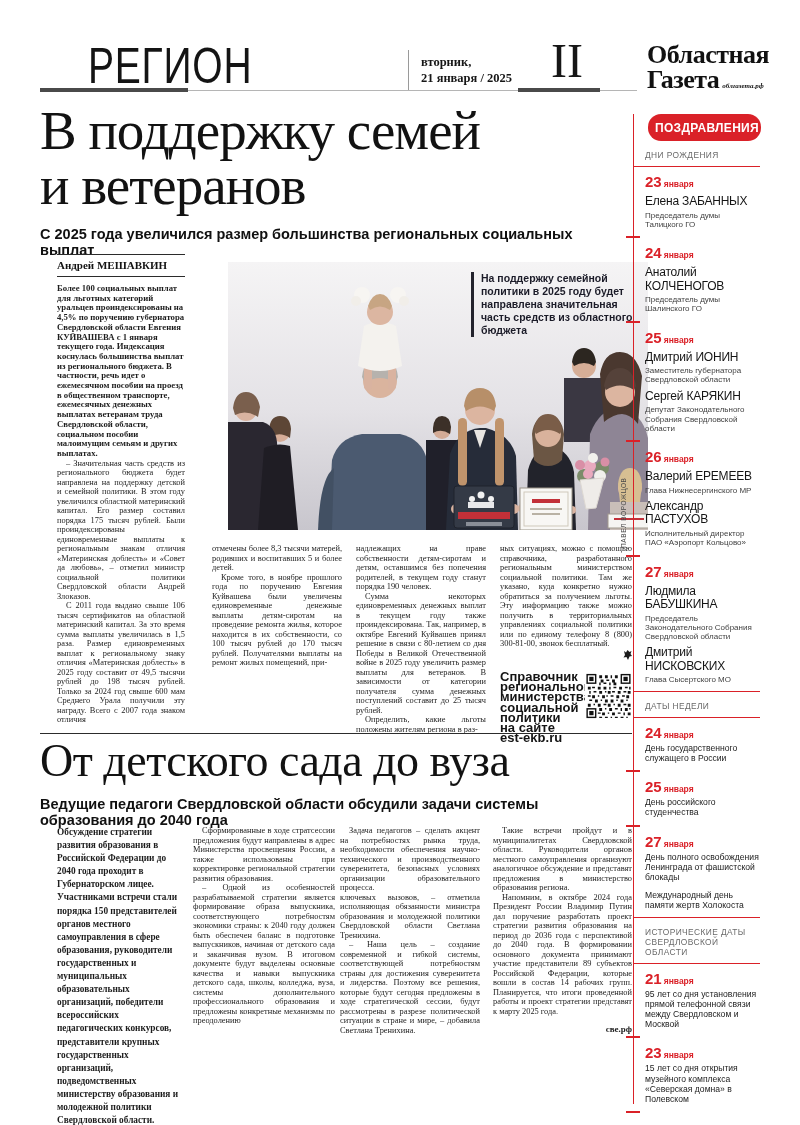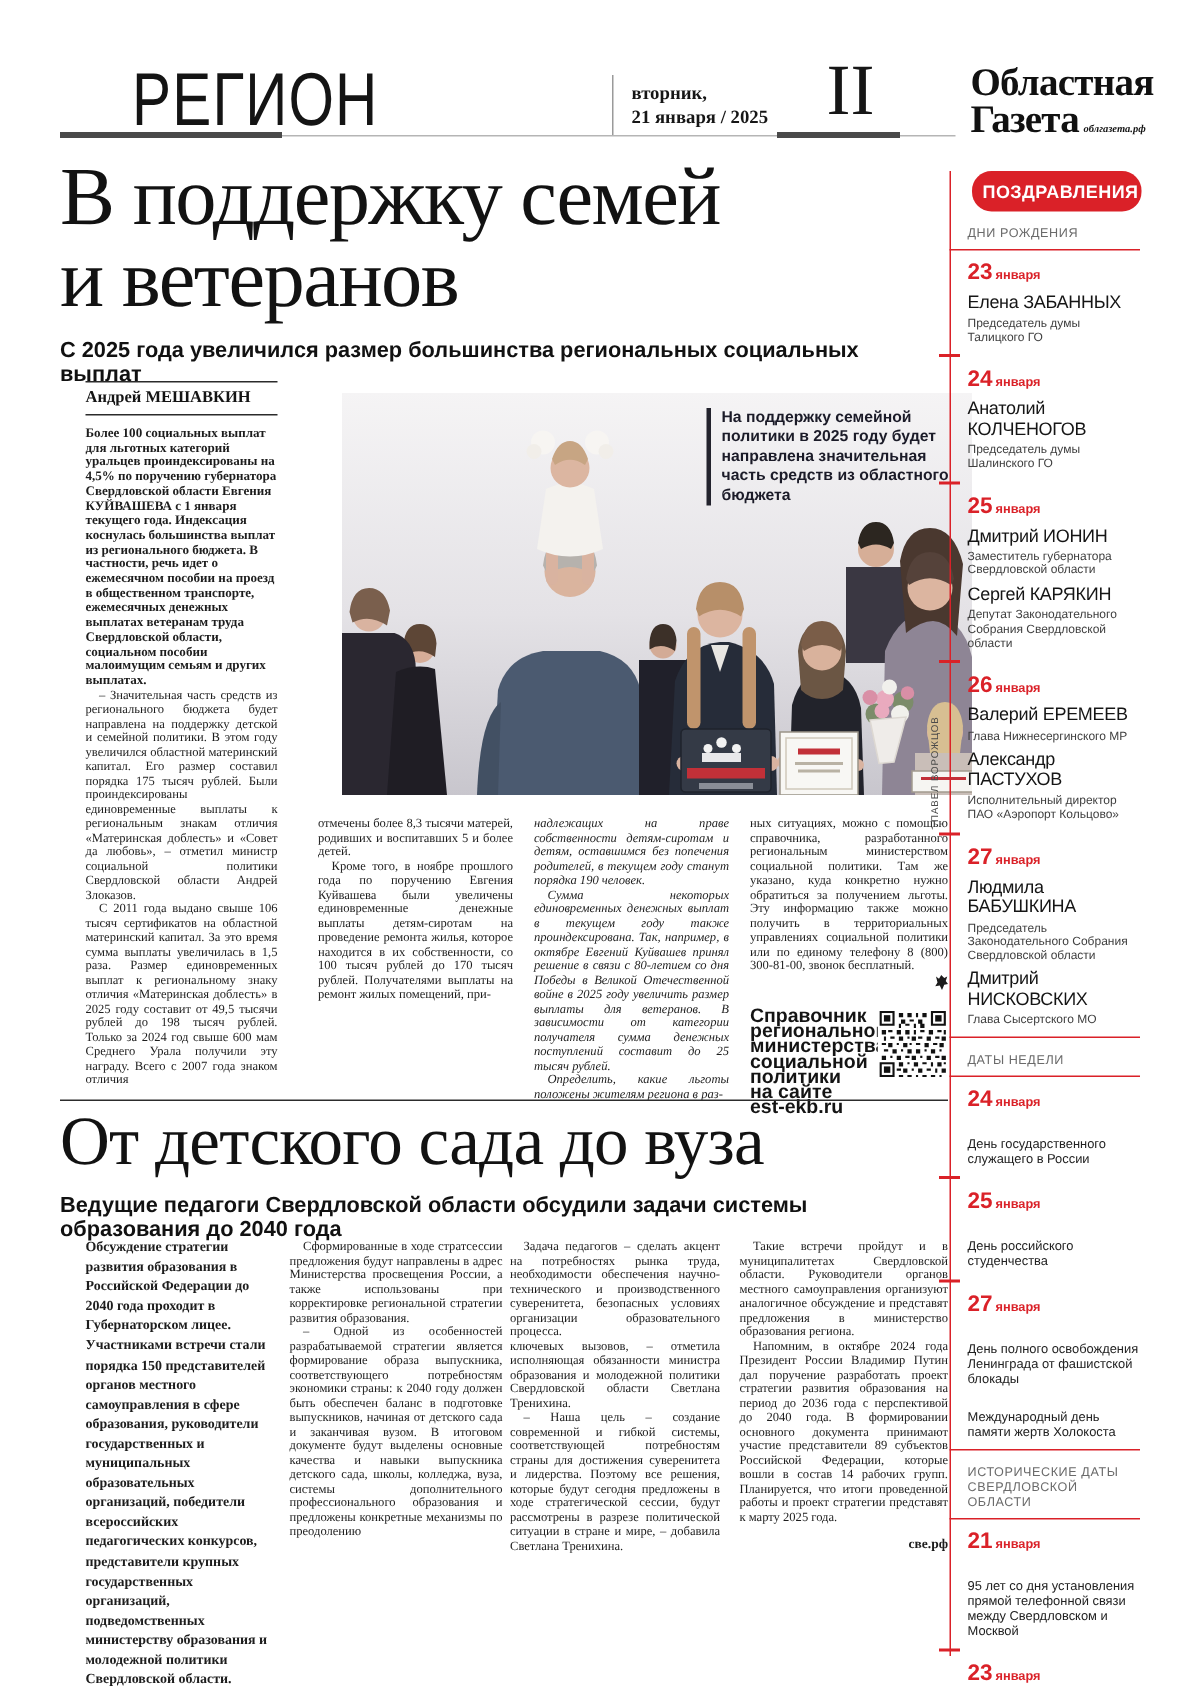--- a/index.html
+++ b/index.html
@@ -23,21 +23,21 @@
   .mh-rule .s1{left:0;width:148px;}
   .mh-rule .s2{left:478px;width:82px;}
 
   
   .a1-title{position:absolute;left:40px;top:103px;font-weight:400;font-size:55px;line-height:55px;
       letter-spacing:-1px;color:#121212;font-family:"Liberation Serif",serif;}
   .a1-sub{position:absolute;left:40px;top:226px;width:575px;font-weight:bold;font-size:14.5px;color:#111;}
   .col{position:absolute;font-size:8.4px;line-height:9.5px;text-align:justify;color:#1d1d1d;}
   .a1c1{left:57px;top:254px;width:128px;}
   .a1c2{left:212px;top:544px;width:130px;}
-  .a1c3{left:356px;top:544px;width:130px;font-style:italic;}
+  .a1c3{left:356px;top:544px;width:130px;}
   .a1c4{left:500px;top:544px;width:132px;}
   .author-rule{height:1px;background:#2b2b2b;}
   .author{font-weight:bold;font-size:11px;line-height:13px;padding:4px 0 4px;color:#141414;}
   .lead{font-weight:bold;font-size:8.7px;line-height:9.7px;margin-top:7px;text-align:left;}
   .body-p{margin:0;}
   .indent{text-indent:9px;}
   .endmark{display:block;text-align:right;margin-top:1px;}
   .qr-row{display:flex;gap:7px;margin-top:10px;align-items:flex-start;}
   .qr-caption{font-family:"Liberation Sans",sans-serif;font-weight:bold;font-size:13px;line-height:10.2px;
       width:78px;color:#141414;text-align:left;}
@@ -70,21 +70,21 @@
       font-size:12px;letter-spacing:.3px;padding:7px 7px 6px;width:113px;border-radius:13px;}
   .sb-h{margin-top:9px;font-size:8.4px;line-height:10px;color:#6a6a6a;letter-spacing:.4px;}
   .sep{height:1px;background:var(--accent-red);margin:6px 0 0 -12px;}
   .tick{width:14px;height:2px;background:var(--accent-red);margin:7px 0 0 -19px;}
   .date-row{margin-top:6px;}
   .d-day{font-size:15px;font-weight:bold;color:var(--accent-red);}
   .d-mon{font-size:8.5px;font-weight:bold;color:var(--accent-red);margin-left:2px;}
   .p-name{font-size:12px;line-height:13.5px;color:#151515;letter-spacing:-.2px;margin-top:4px;}
   .p-role{font-size:8px;line-height:9.3px;color:#3f3f3f;margin-top:2px;}
   .person{margin-bottom:5px;}
-  .w-text{font-size:8.6px;line-height:10.2px;color:#222;margin-top:15px;margin-bottom:4px;}
+  .w-text{font-size:8.6px;line-height:10.2px;color:#222;margin-top:1px;margin-bottom:4px;}
 </style>
 </head>
 <body>
 
 <div class="page">
 
   <header>
     <div class="mh-section"><span class="cond">РЕГИОН</span></div>
     <div class="vline"></div>
     <div class="date-block">

